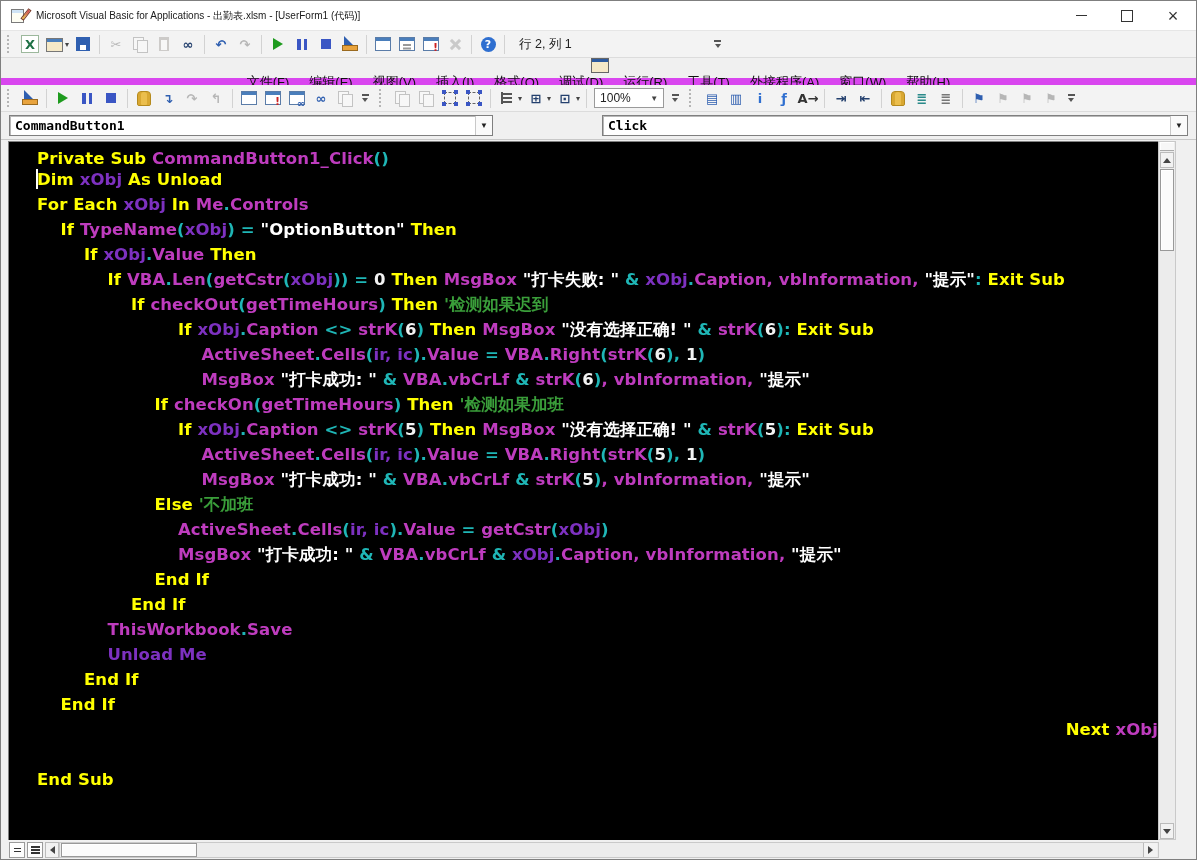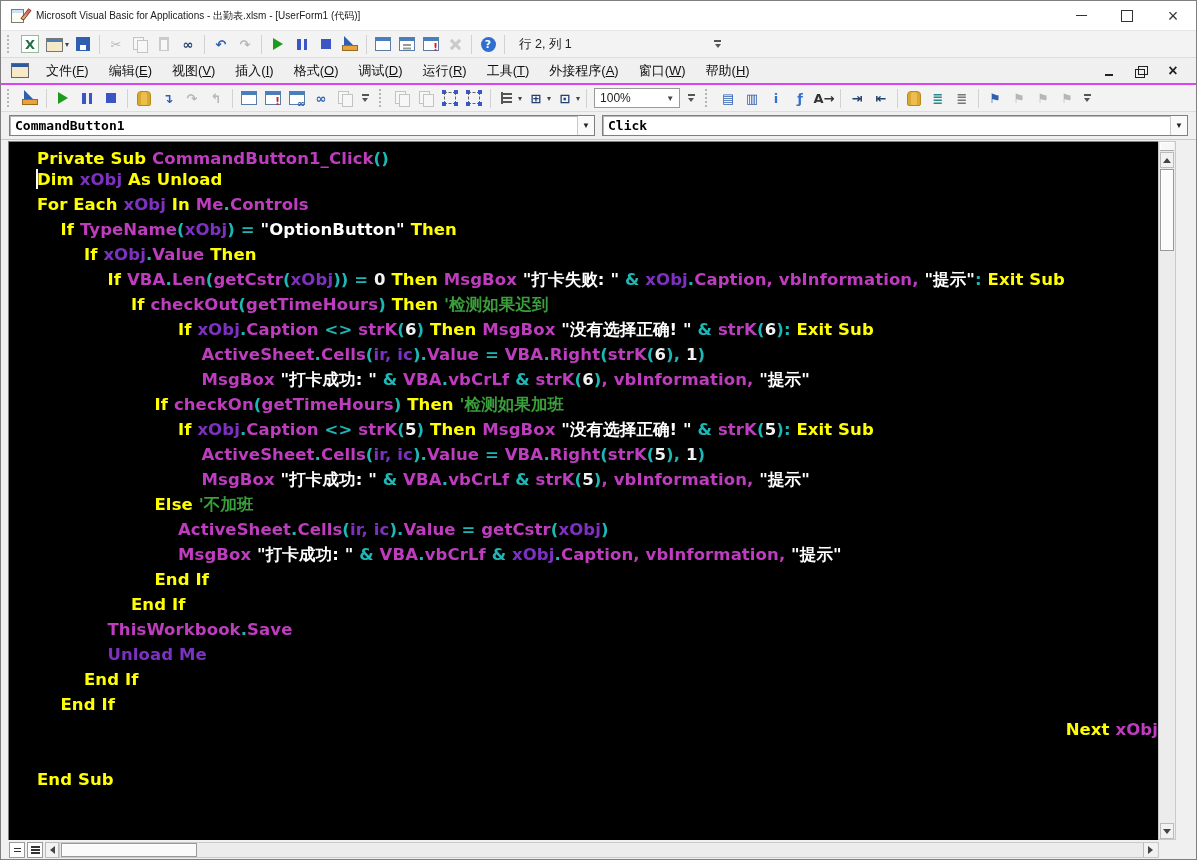--- a/index.html
+++ b/index.html
@@ -25,21 +25,21 @@
   .tsep{width:1px;height:19px;background:#d2d2d2;margin:0 4px;flex:0 0 auto;}
   .tbico{width:22px;height:22px;margin:0 1px;display:flex;align-items:center;justify-content:center;
      font:600 13px "DejaVu Sans",sans-serif;color:#3b5fae;position:relative;flex:0 0 auto;border-radius:3px;}
   .dis{opacity:.38;filter:grayscale(.9);}
   .dd-arrow{font-size:8px;color:#444;margin:0 2px 0 -1px;flex:0 0 auto;}
   .tb-label{font-size:12.5px;color:#222;margin:0 10px;white-space:nowrap;}
   .tb-spacer{flex:0 0 auto;}
   .g-ovf{width:12px;height:22px;display:flex;flex-direction:column;align-items:center;justify-content:center;flex:0 0 auto;margin:0 2px;}
   .g-ovf::before{content:"";width:7px;height:2px;background:#555;margin-bottom:2px;}
   .g-ovf::after{content:"";border-top:4px solid #555;border-left:3.5px solid transparent;border-right:3.5px solid transparent;}
-  .tb-combo{width:86px;height:20px;background:#fff;border:1px solid #9a9a9a;display:flex;align-items:center;padding:0 5px;font-size:12px;color:#222;margin:0 3px;flex:0 0 auto;}
+  .tb-combo{width:70px;height:20px;background:#fff;border:1px solid #9a9a9a;display:flex;align-items:center;padding:0 5px;font-size:12px;color:#222;margin:0 3px;flex:0 0 auto;}
   .tb-combo .cmb-arr{margin-left:auto;font-size:8px;color:#444;}
   
   .g-excel{color:#1E7145;font-weight:700;font-size:13px;}
   .g-excel::before{content:"X";display:flex;width:16px;height:16px;background:#fff;border:1px solid #9cb89c;align-items:center;justify-content:center;}
   .g-form::before{content:"";position:absolute;left:3px;top:5px;width:15px;height:12px;background:#f5e9c8;border:1px solid #777;box-shadow:inset 0 3px 0 #4a7ebb;}
   .g-save::before{content:"";position:absolute;inset:4px;background:#2F5FB0;}
   .g-save::after{content:"";position:absolute;left:8px;right:8px;bottom:5px;height:5px;background:#fff;}
   .g-run::before{content:"";border-left:10px solid #1E9B1E;border-top:6px solid transparent;border-bottom:6px solid transparent;}
   .g-break::before,.g-break::after{content:"";width:3.5px;height:11px;background:#3A56C4;margin:0 1.5px;}
   .g-reset::before{content:"";width:10px;height:10px;background:#3A56C4;}
@@ -55,34 +55,34 @@
   .g-group::after{content:"";position:absolute;left:3px;top:3px;width:4px;height:4px;background:#3A56C4;box-shadow:12px 0 0 #3A56C4,0 12px 0 #3A56C4,12px 12px 0 #3A56C4;}
   .g-align::before{content:"";position:absolute;left:7px;top:6px;width:9px;height:2px;background:#555;box-shadow:0 4px 0 -0px #555,0 8px 0 #555;}
   .g-align::after{content:"";position:absolute;left:5px;top:5px;width:1.5px;height:12px;background:#555;}
   .g-paste::before{content:"";position:absolute;inset:4px 6px;background:#B08A4A;}
   .g-paste::after{content:"";position:absolute;inset:7px 8px 5px 8px;background:#fff;}
   .g-tools::before{content:"";position:absolute;width:13px;height:3px;background:#8a8a8a;transform:rotate(45deg);}
   .g-tools::after{content:"";position:absolute;width:13px;height:3px;background:#8a8a8a;transform:rotate(-45deg);}
   .g-copy2::before{content:"";position:absolute;left:4px;top:4px;width:9px;height:11px;background:#fff;border:1px solid #777;}
   .g-copy2::after{content:"";position:absolute;left:8px;top:7px;width:9px;height:11px;background:#fff;border:1px solid #777;}
   
-  .menubar{position:absolute;left:0;right:0;top:57px;height:27px;background:#f0f0f0;display:flex;align-items:center;border-bottom:2px solid #d946ef;}
+  .menubar{position:absolute;left:0;right:0;top:57px;height:27px;background:#f0f0f0;display:flex;align-items:center;border-bottom:7px solid #d946ef;flex-direction:column;}
   .menu-sysicon{width:18px;height:15px;margin:0 7px 0 10px;position:relative;flex:0 0 auto;background:#f5e9c8;border:1px solid #666;box-shadow:inset 0 3px 0 #2d5a9e;}
   .menu-item{padding:0 10px;font-size:13px;color:#111;height:100%;display:flex;align-items:center;white-space:nowrap;}
   .menu-item u{text-decoration:underline;}
   .mdi-btns{margin-left:auto;display:flex;align-items:center;gap:14px;padding-right:14px;}
   .mdi-btn{width:18px;height:16px;display:flex;align-items:center;justify-content:center;position:relative;color:#222;}
   .mdi-min::before{content:"";width:8px;height:2px;background:#222;margin-top:8px;}
   .mdi-restore::before{content:"";position:absolute;left:3px;top:6px;width:8px;height:7px;border:1.5px solid #222;background:#f0f0f0;}
   .mdi-restore::after{content:"";position:absolute;left:6px;top:3px;width:8px;height:7px;border:1.5px solid #222;}
   .mdi-close::before{content:"\00d7";font-size:16px;font-weight:600;}
   
   .comborow{position:absolute;left:0;right:0;top:111px;height:28px;background:#f0f0f0;border-bottom:1px solid #c8c8c8;}
   .vbe-combo{position:absolute;top:3px;height:21px;background:#fff;border:1px solid #7f7f7f;box-shadow:inset 1px 1px 0 #b8b8b8;display:flex;align-items:center;}
-  .combo-obj{left:8px;width:586px;gap:40px;}
+  .combo-obj{left:8px;width:484px;gap:40px;}
   .combo-proc{left:601px;width:586px;}
   .combo-text{font:700 13px "DejaVu Sans Mono","Liberation Mono",monospace;color:#000;padding-left:5px;white-space:nowrap;overflow:hidden;flex:1;}
   .combo-btn{width:17px;height:100%;border-left:1px solid #c8c8c8;display:flex;align-items:center;justify-content:center;font-size:8px;color:#222;background:#fafafa;flex:0 0 auto;}
   
   .editor-frame{position:absolute;left:0;top:139px;width:1197px;height:721px;background:#f0f0f0;}
   .code-canvas{position:absolute;left:7px;top:1px;width:1150px;height:699px;background:var(--bg,#000);border-top:1px solid #808080;border-left:1px solid #808080;overflow:hidden;}
   .code-line{position:relative;height:25px;line-height:25px;white-space:pre;font-family:"DejaVu Sans","Liberation Sans",sans-serif;font-size:16.5px;font-weight:600;letter-spacing:.1px;}
   .tok-k{color:var(--kw);} .tok-i{color:var(--id);} .tok-v{color:var(--vr);}
   .tok-o{color:var(--op);} .tok-s{color:var(--st);} .tok-n{color:var(--nm);font-weight:700;} .tok-c{color:var(--cm);}
   .caret{position:absolute;top:2px;width:2px;height:20px;background:#fff;}

